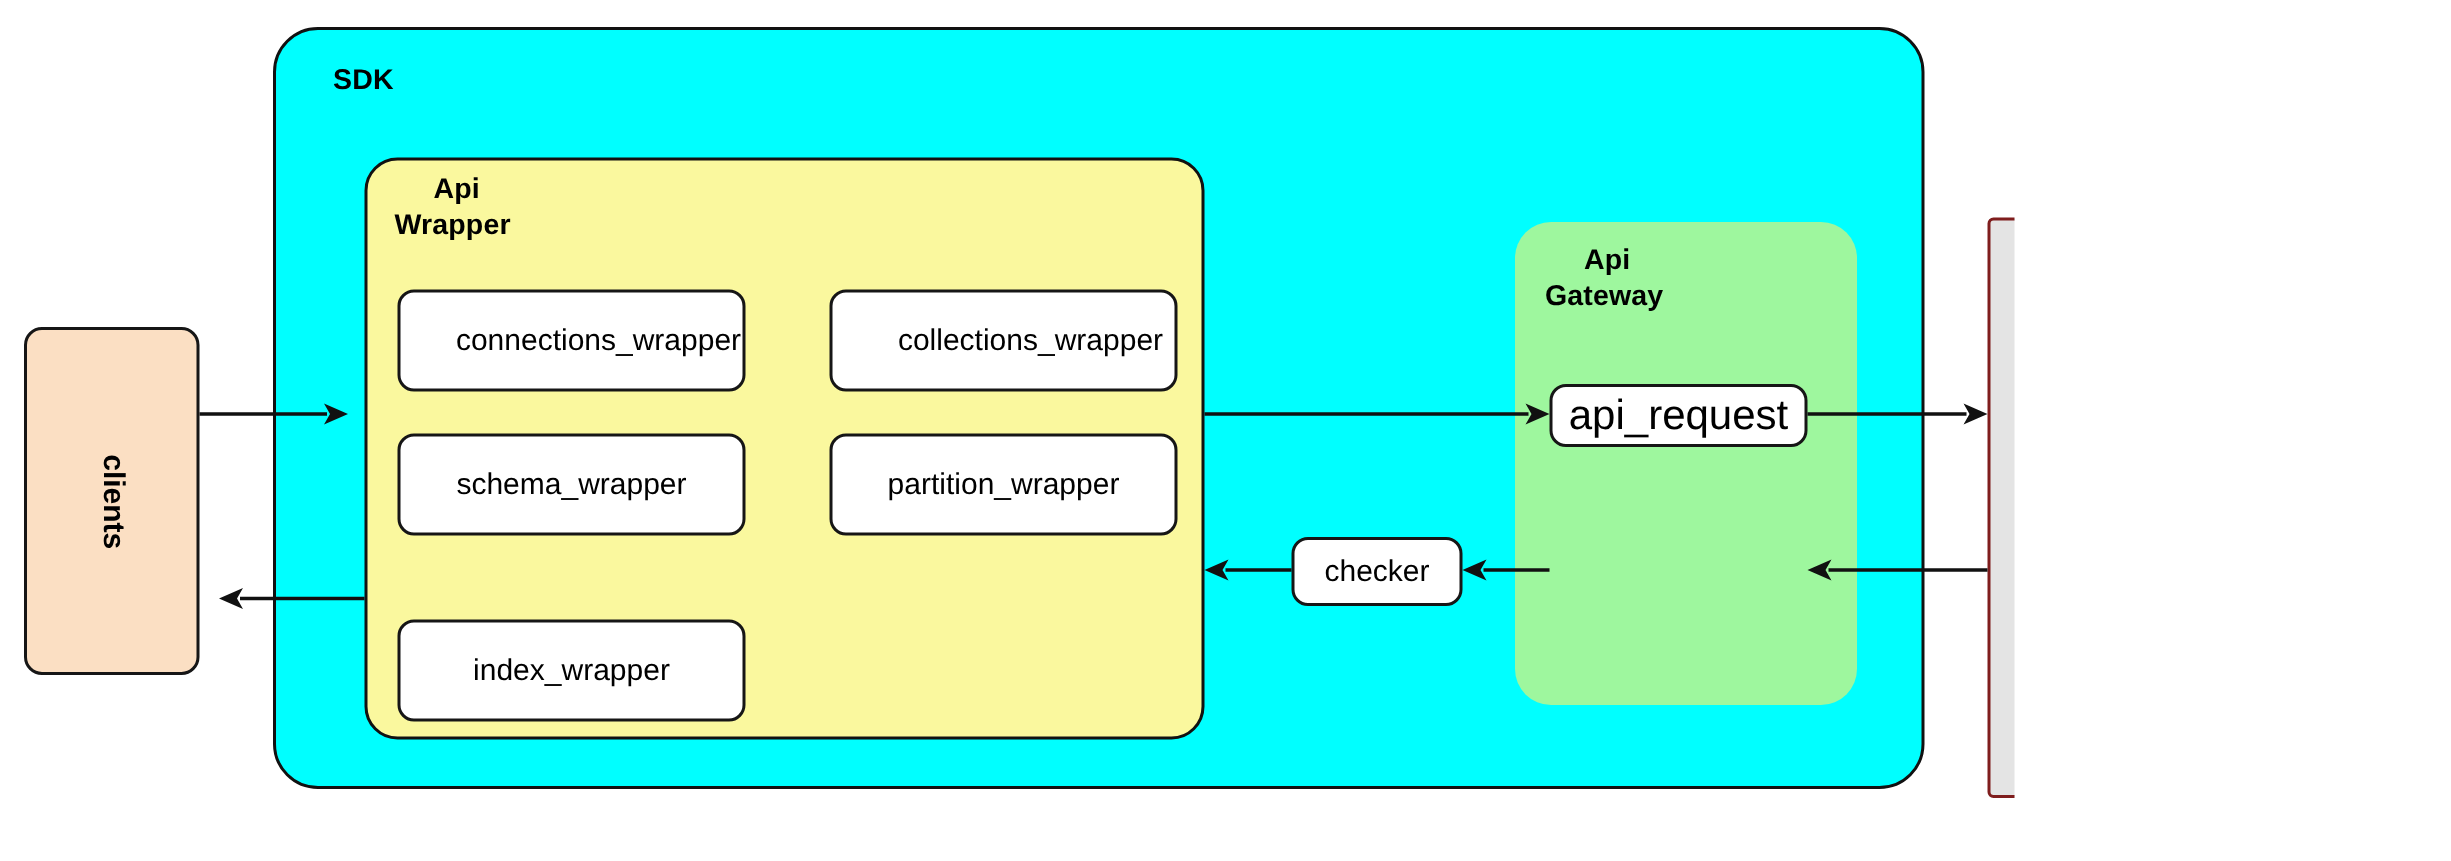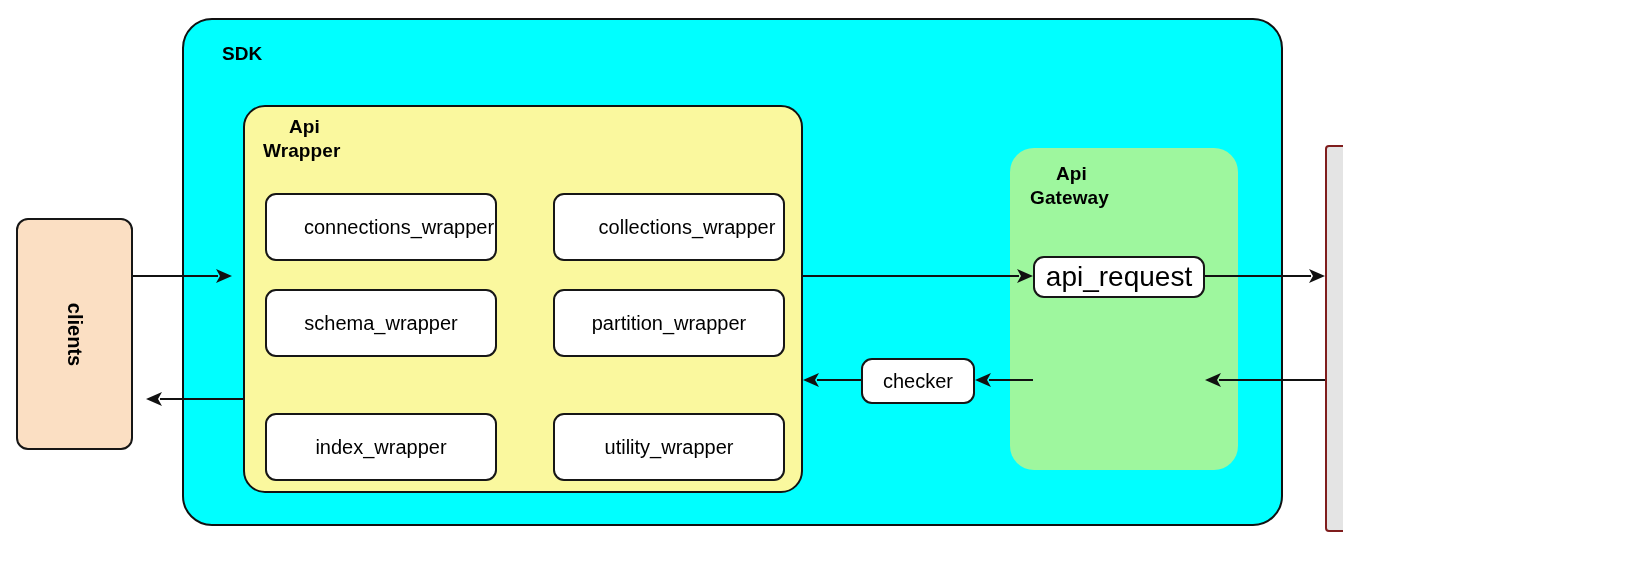--- a/index.html
+++ b/index.html
@@ -127,21 +127,20 @@
 
   <div class="node wrapper-box"></div>
   <div class="container-title wrapper-title">Api
 Wrapper</div>
 
   <div class="node leafbox w-b w-c1 w-r1">connections_wrapper</div>
   <div class="node leafbox w-b w-c2 w-r1">collections_wrapper</div>
   <div class="node leafbox w-b w-c2 w-r2">partition_wrapper</div>
   <div class="node leafbox w-b w-c1 w-r2">schema_wrapper</div>
   <div class="node leafbox w-b w-c1 w-r3">index_wrapper</div>
-  <div class="node leafbox w-b w-c2 w-r3">utility_wrapper</div>
 
   <div class="node gateway-box"></div>
   <div class="container-title gateway-title">Api
 Gateway</div>
 
   <div class="node leafbox api-b api-req">api_request</div>
 
   <div class="node leafbox checker-b">checker</div>
 
   <div class="node clients-box">

